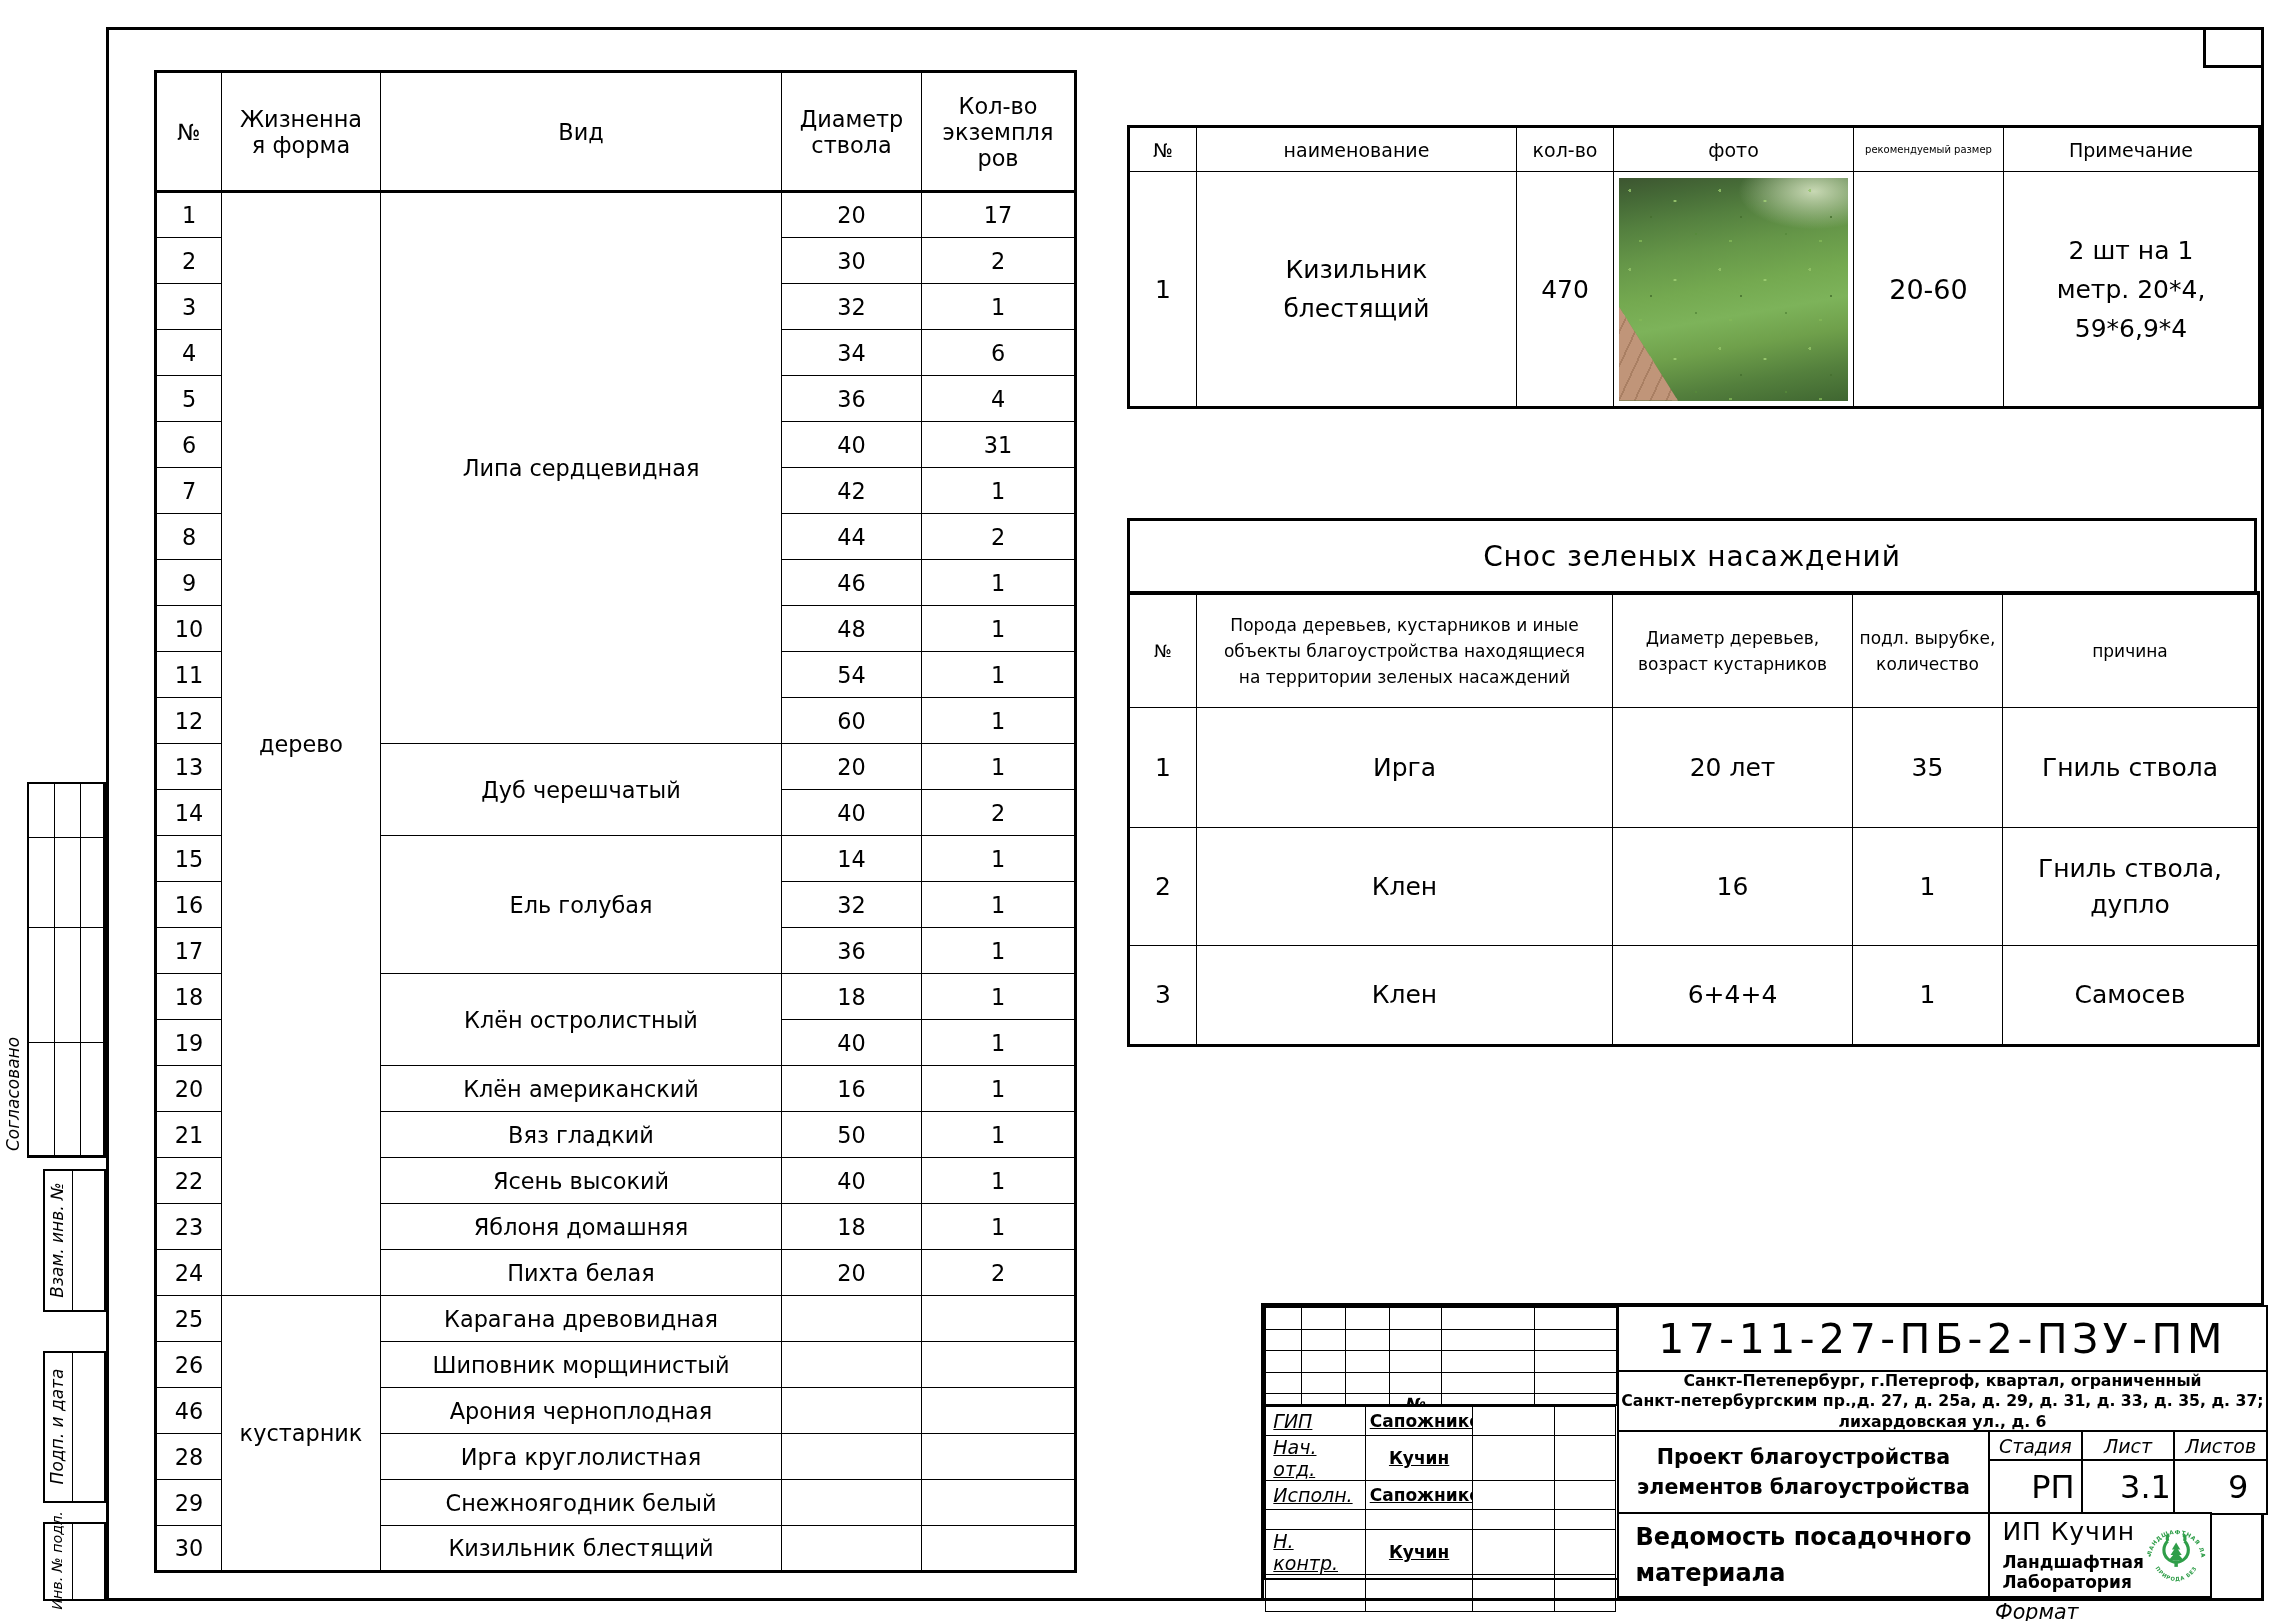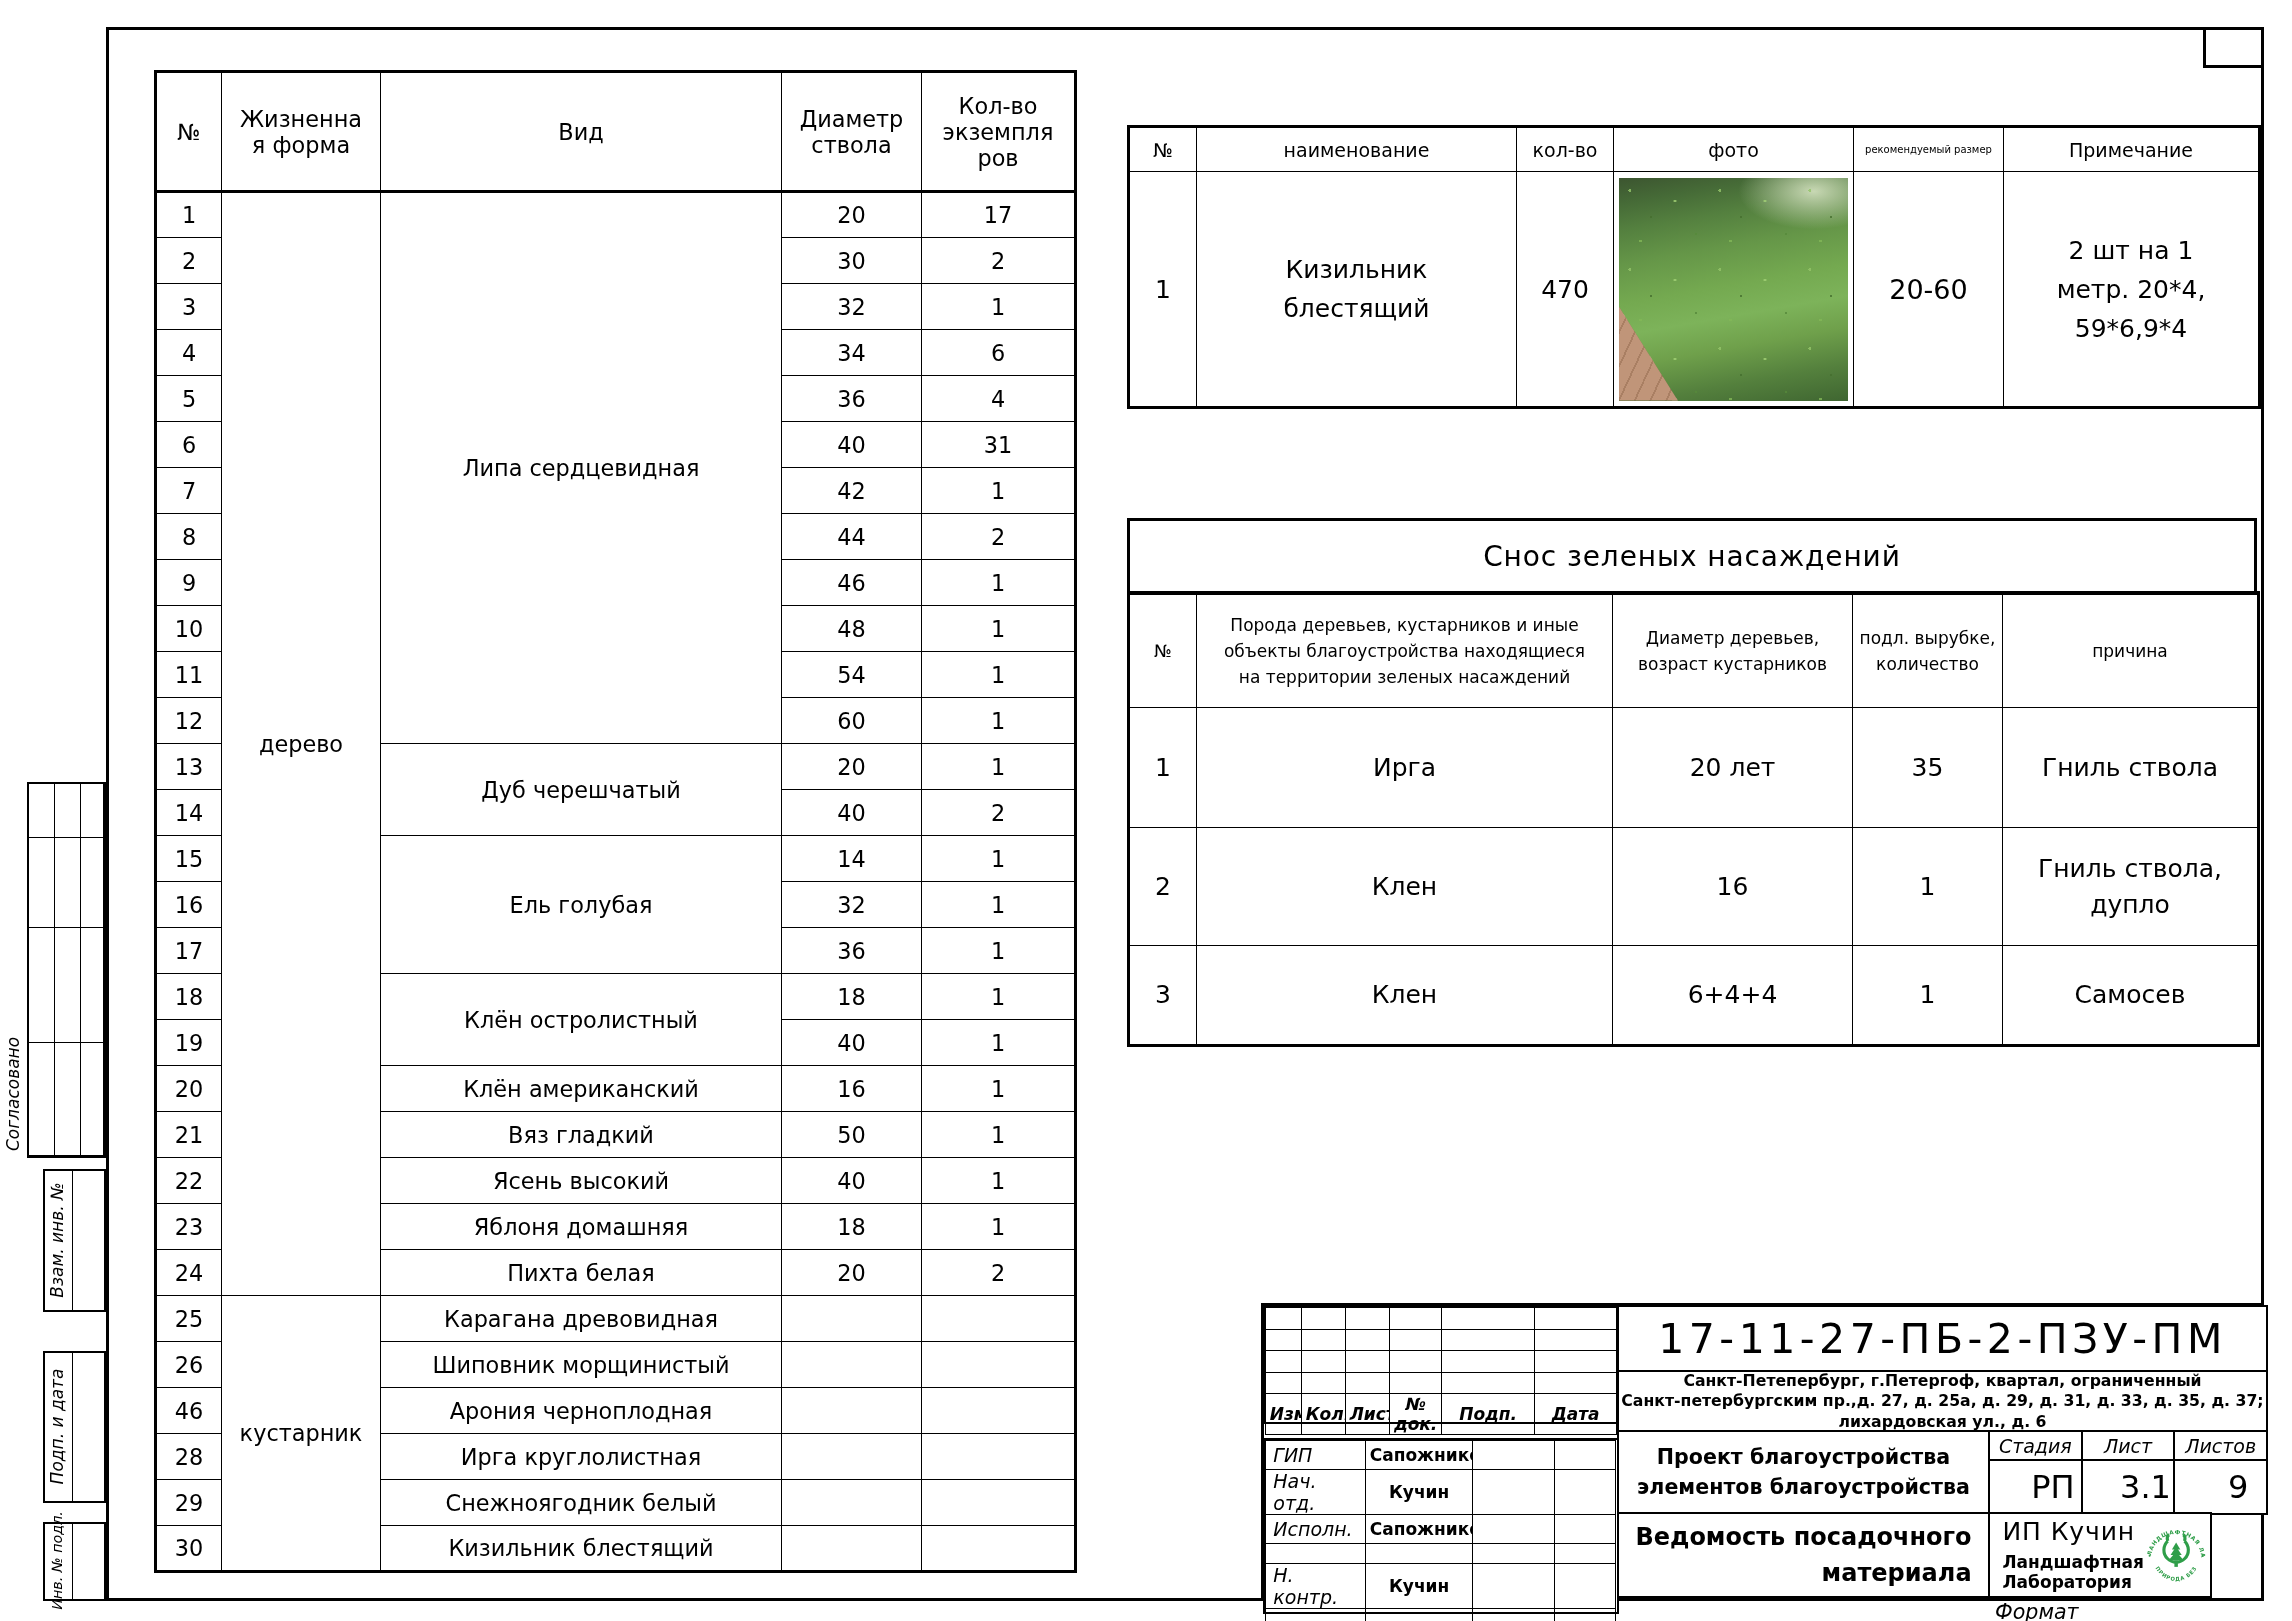--- a/index.html
+++ b/index.html
@@ -65,40 +65,40 @@
   #snos-table td{font-size:25px;white-space:pre-line;line-height:36px;}
   #snos-table tr.r0{height:120px;} #snos-table tr.r1{height:118px;} #snos-table tr.r2{height:100px;}
 
   
   .tb{position:absolute;left:1261px;top:1303px;width:1003px;height:298px;border:3.6px solid #000;}
   .tb .cell{position:absolute;border:2.7px solid #000;background:#fff;}
   #rev-area{left:-0.9px;top:-0.9px;width:356px;height:119px;}
   #rev-table{width:351px;height:114px;}
   #rev-table td{border-width:1.8px;height:21.5px;}
   #rev-table .labels td{font-style:italic;font-size:17px;height:28px;font-weight:600;}
-  #people-area{left:-0.9px;top:132px;width:356px;height:176px;}
+  #people-area{left:-0.9px;top:98px;width:356px;height:176px;text-decoration:underline;}
   #people-table{width:351px;height:171px;}
   #people-table td{border-width:1.8px;}
   #people-table .lab{font-style:italic;font-size:19px;text-align:left;padding-left:7.2px;}
   #people-table .nam{font-weight:700;font-size:17px;}
   #doc-cell{left:353px;top:-0.9px;width:651px;height:67px;display:flex;align-items:center;justify-content:center;
             font-size:41px;letter-spacing:4.5px;}
   #addr-cell{left:353px;top:64px;width:651px;height:63px;display:flex;align-items:center;justify-content:center;
              font-size:15.7px;line-height:20.6px;text-align:center;white-space:pre-line;font-weight:600;}
   #proj-cell{left:353px;top:124px;width:373px;height:85px;display:flex;align-items:center;justify-content:center;
              font-size:20.6px;line-height:29.6px;text-align:center;white-space:pre-line;font-weight:600;}
   #stage-hdr{left:724px;top:124px;width:280px;height:32px;display:flex;}
   #stage-hdr div{flex:1;border-right:2.7px solid #000;display:flex;align-items:center;justify-content:center;
                  font-style:italic;font-size:19px;}
   #stage-hdr div:last-child{border-right:none;}
   #stage-val{left:724px;top:153px;width:280px;height:56px;display:flex;}
   #stage-val div{flex:1;border-right:2.7px solid #000;display:flex;align-items:center;justify-content:center;font-size:32px;padding-left:35px;}
   #stage-val div:last-child{border-right:none;}
   #ved-cell{left:353px;top:206px;width:373px;height:86px;display:flex;align-items:center;justify-content:center;
-            font-size:24px;line-height:36px;text-align:right;white-space:pre-line;font-weight:600;}
+            font-size:24px;line-height:36px;text-align:left;white-space:pre-line;font-weight:600;}
   #comp-cell{left:724px;top:206px;width:224px;height:86px;display:flex;align-items:center;padding:3.6px 1.8px 3.6px 12.5px;}
   #comp-text{flex:1;}
   #comp-name{font-size:25px;letter-spacing:0.9px;margin-bottom:5.4px;}
   #comp-l1,#comp-l2{font-size:17px;font-weight:700;line-height:20.6px;}
   .format-label{position:absolute;left:1995px;top:1600px;font-style:italic;font-size:20.6px;}
 </style>
 </head>
 <body>
 
 <div class="frame"></div>

